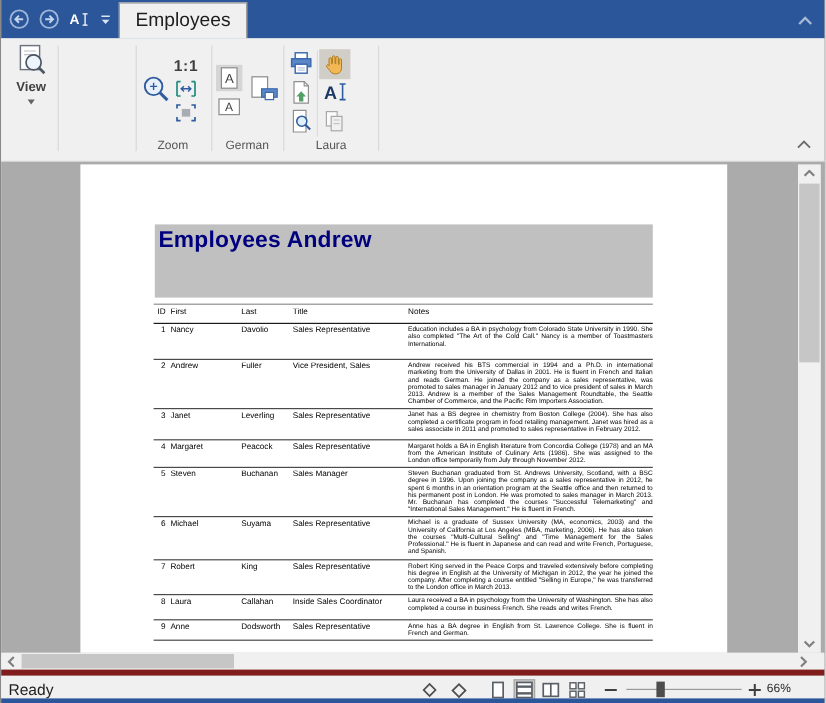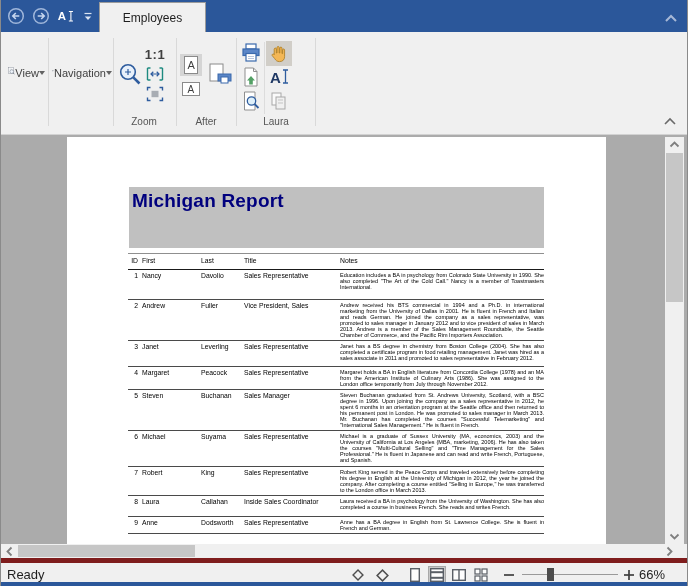--- a/index.html
+++ b/index.html
@@ -7,30 +7,30 @@
               font-family:"Liberation Sans", sans-serif; }
   .window { position:relative; width:688px; height:586px;
             border-left:1px solid #8a8a8a; border-right:1px solid #8a8a8a; background:#f0f0f0; }
 
   
   .titlebar { position:absolute; left:0; top:0; width:100%; height:32px; background:#2b579a; }
   .qat { position:absolute; left:6px; top:7px; display:flex; align-items:center; gap:7px; }
   .qat-btn { width:18px; height:18px; display:flex; align-items:center; justify-content:center; cursor:default; }
   .qat-ai { color:#fff; font-size:14px; font-weight:bold; display:flex; align-items:center; height:18px; }
   .doc-tab { position:absolute; left:98px; top:2px; width:107px; height:30px; background:#f0f0f0;
-             border:1px solid #9b9b9b; border-bottom:none; color:#1e1e1e; font-size:12px;
+             border:1px solid #9b9b9b; border-bottom:none; color:#1e1e1e; font-size:16px;
              display:flex; align-items:center; justify-content:center; }
   .tb-chevron { position:absolute; right:9px; top:9px; }
 
   
   .ribbon { position:absolute; left:0; top:32px; width:100%; height:103px; background:#f0f0f0;
             border-bottom:1px solid #d2d2d2; }
   .rb-sep { position:absolute; top:6px; height:88px; width:1px; background:#d9d9d9; }
-  .big-btn { position:absolute; top:4px; height:70px; display:flex; flex-direction:row;
-             align-items:center; cursor:default; }
+  .big-btn { position:absolute; top:4px; height:70px; display:flex; flex-direction:column;
+             align-items:center; cursor:default;font-weight:bold; }
   .big-btn .lbl { font-size:11px; color:#414141; margin-top:3px; }
   .caret-down { width:0; height:0; border-left:3.5px solid transparent; border-right:3.5px solid transparent;
                 border-top:4px solid #636363; margin-top:4px; }
   .sm-btn { position:absolute; width:22px; height:20px; display:flex; align-items:center;
             justify-content:center; cursor:default; }
   .sm-btn.sel { background:#d5d5d5; }
   .hand-sel { background:#d1cec8; }
   .grp-label { position:absolute; bottom:7px; font-size:10px; color:#555; text-align:center; }
   .one2one { font-size:13px; font-weight:bold; color:#3f3f3f; letter-spacing:0.5px; }
   .tools-minisep { position:absolute; left:263px; top:10px; height:72px; width:1px; background:#dcdcdc; }
@@ -71,21 +71,21 @@
 
   
   .statusbar { position:absolute; left:0; top:558px; width:686px; height:24px; background:#f0f0f0;
                border-top:5px solid #7f1d1d; }
   .status-text { position:absolute; left:6px; top:0; line-height:23px; font-size:13px; color:#1f1f1f; }
   .sb-ico { position:absolute; top:3px; width:18px; height:18px; display:flex; align-items:center;
             justify-content:center; cursor:default; }
   .sb-ico.sel { background:#c8c8c8; border:1px solid #a8a8a8; }
   .zoom-track { position:absolute; left:521px; top:11px; width:96px; height:1px; background:#9a9a9a; }
   .zoom-thumb { position:absolute; left:546px; top:5px; width:7px; height:13px; background:#4d4d4d; }
-  .zoom-val { position:absolute; left:638px; top:0; line-height:23px; font-size:13px; color:#1f1f1f; }
+  .zoom-val { position:absolute; left:638px; top:0; line-height:23px; font-size:10px; color:#1f1f1f; }
   .bottom-edge { position:absolute; left:0; top:582px; width:100%; height:4px; background:#2b579a; }
   svg text { font-family:"Liberation Sans", sans-serif; }
 </style>
 </head>
 <body>
 
 <div class="window">
 
   <div class="titlebar">
     <div class="qat">
@@ -132,27 +132,20 @@
         <line x1="8" y1="6.5" x2="18" y2="6.5" stroke="#b9bec7"></line>
         <line x1="8" y1="9.5" x2="18" y2="9.5" stroke="#b9bec7"></line>
         <circle cx="16" cy="16" r="6.3" fill="#eef4fb" stroke="#4b5563" stroke-width="1.4"></circle>
         <line x1="20.5" y1="20.5" x2="25" y2="25" stroke="#4b5563" stroke-width="2.2"></line>
       </svg>
       <span class="lbl">View</span>
       <span class="caret-down"></span>
     </div>
     <div class="rb-sep" style="left:47px"></div>
 
-    <div class="big-btn" style="left:51px; width:60px;">
-      <svg width="28" height="28" viewBox="0 0 28 28">
-        <path d="M4.5 3.5 L24 11 L15.8 13.9 L13 21.5 Z" fill="#3e4a5c"></path>
-      </svg>
-      <span class="lbl">Navigation</span>
-      <span class="caret-down"></span>
-    </div>
     <div class="rb-sep" style="left:112px"></div>
 
     <div class="sm-btn" style="left:115px; top:28px; width:28px; height:28px;">
       <svg width="28" height="28" viewBox="0 0 28 28">
         <circle cx="12" cy="12" r="7.3" fill="#e7f0fb" stroke="#2e5c9e" stroke-width="1.6"></circle>
         <path d="M12 9 v6 M9 12 h6" stroke="#2e5c9e" stroke-width="1.2"></path>
         <line x1="17.3" y1="17.3" x2="23.5" y2="23.5" stroke="#2e5c9e" stroke-width="2.6"></line>
       </svg>
     </div>
     <div class="sm-btn" style="left:143px; top:12px;">
@@ -186,21 +179,21 @@
         <text x="7.5" y="14.5" font-size="10" fill="#3f3f3f">A</text>
       </svg>
     </div>
     <div class="sm-btn" style="left:205px; top:30px; width:28px; height:26px;">
       <svg width="26" height="26" viewBox="0 0 26 26">
         <rect x="3" y="2" width="13" height="17" fill="#fff" stroke="#8a8a8a"></rect>
         <rect x="11" y="12" width="13" height="7" fill="#5b86c7" stroke="#3a69ac"></rect>
         <rect x="14" y="15" width="7" height="6" fill="#fff" stroke="#3a69ac"></rect>
       </svg>
     </div>
-    <div class="grp-label" style="left:176px; width:58px;">After</div>
+    <div class="grp-label" style="left:176px; width:58px;">German</div>
     <div class="rb-sep" style="left:235px"></div>
 
     <div class="sm-btn" style="left:239px; top:10px; height:22px;">
       <svg width="22" height="22" viewBox="0 0 22 22">
         <rect x="6" y="2" width="10" height="5" fill="#fff" stroke="#3a69ac" stroke-width="1.2"></rect>
         <rect x="3" y="7" width="16" height="6.5" fill="#5b86c7" stroke="#3a69ac" stroke-width="1.2"></rect>
         <rect x="6" y="11.5" width="10" height="7.5" fill="#fff" stroke="#3a69ac" stroke-width="1.2"></rect>
         <line x1="8" y1="14.5" x2="14" y2="14.5" stroke="#b9c6dd"></line>
         <line x1="8" y1="16.5" x2="14" y2="16.5" stroke="#b9c6dd"></line>
       </svg>
@@ -245,21 +238,21 @@
     <div class="ribbon-collapse">
       <svg width="14" height="9" viewBox="0 0 14 9">
         <polyline points="2,7 7,2 12,7" fill="none" stroke="#6a6a6a" stroke-width="1.6"></polyline>
       </svg>
     </div>
   </div>
 
   <div class="docarea">
     <div class="page">
       <div class="banner">
-        <div class="rpt-title">Michigan Report</div>
+        <div class="rpt-title">Employees Andrew</div>
       </div>
 
       <div class="report-table">
         <div class="rpt-header">
           <div class="c-id">ID</div>
           <div class="c-first">First</div>
           <div class="c-last">Last</div>
           <div class="c-title">Title</div>
           <div class="c-notes" style="font-size:6.8px; line-height:8px; text-align:left;">Notes</div>
         </div>

